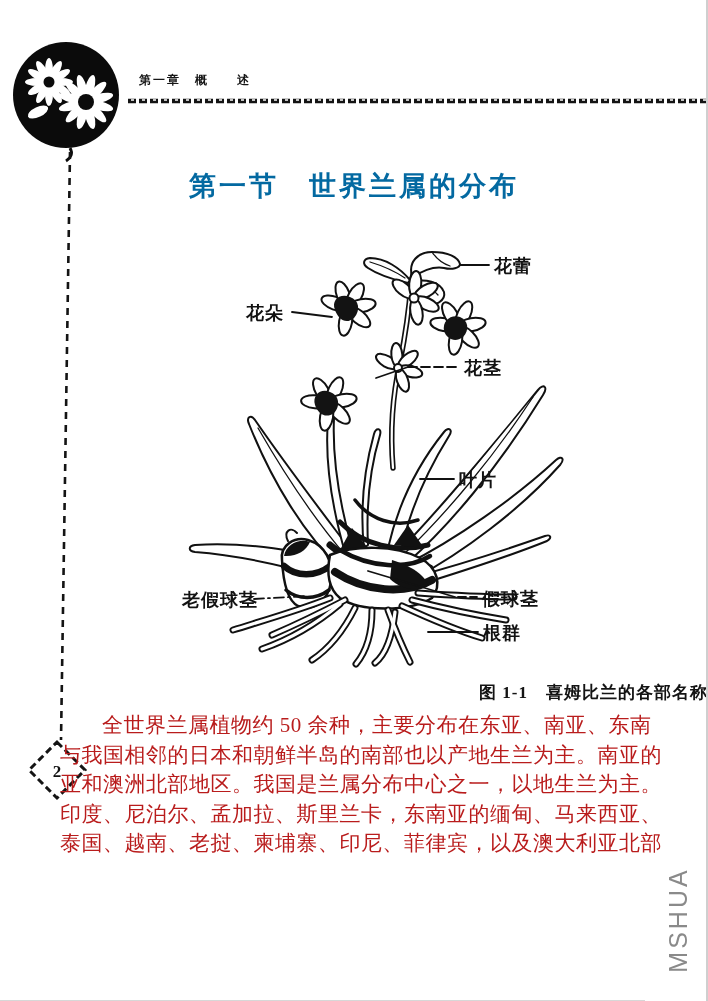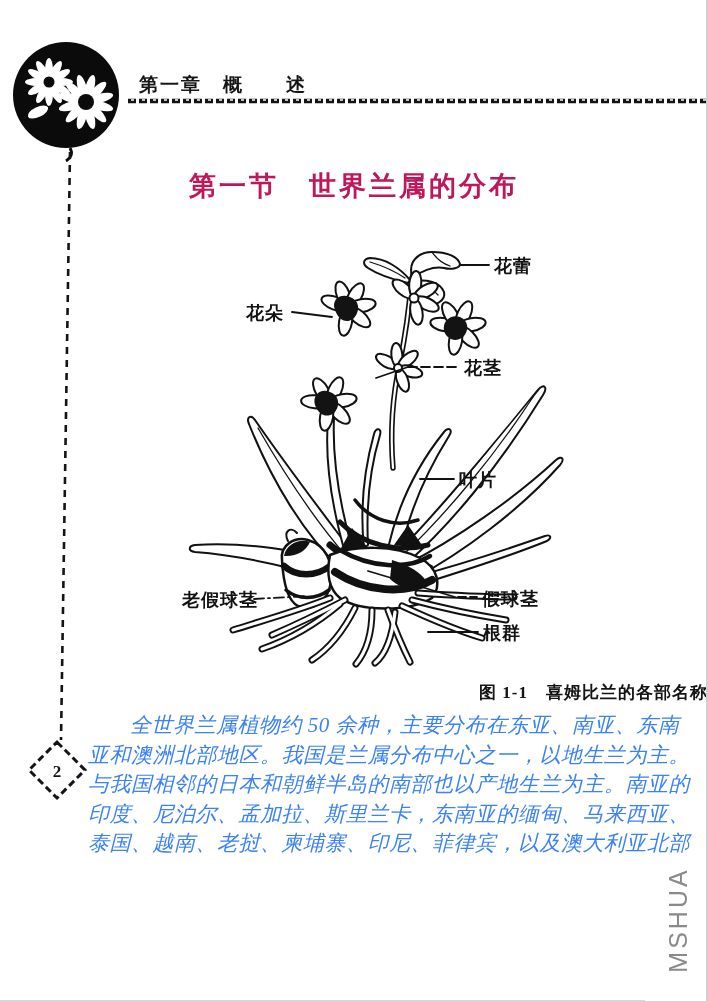--- a/index.html
+++ b/index.html
@@ -8,46 +8,45 @@
     width:708px;height:1001px;
     background:#ffffff;
     overflow:hidden;
     font-family:"Liberation Serif", serif;
     color:#111;
     margin:0 auto;
   }
   .abs{position:absolute;}
   .chapter-header{
     left:139px;top:72px;
-    font-size:19px;font-weight:bold;
+    font-size:12px;font-weight:bold;
     letter-spacing:2px;
     color:#161616;
     white-space:pre;
   }
   .section-title{
     left:0;right:0;top:168px;
     text-align:center;
     font-size:27px;font-weight:bold;
     letter-spacing:3px;
-    color:#be185d;
+    color:#0369a1;
     white-space:pre;
   }
   .figure-caption{
     left:0;right:0;top:681px;
     text-align:right;
     font-size:17px;font-weight:bold;
     letter-spacing:1px;
     color:#141414;
     white-space:pre;
   }
   .body-text{
-    left:88px;top:711px;width:575px;
+    left:60px;top:711px;width:575px;
     font-size:21px;
-    color:#3b82f6;
-    font-style:italic;
+    color:#b91c1c;
   }
   .body-text .line{
     height:29.6px;line-height:29.6px;
     white-space:nowrap;
     letter-spacing:0.5px;
   }
   .body-text .line:first-child{text-indent:2em;}
   .watermark{
     left:600px;top:905px;width:155px;height:30px;
     transform:rotate(-90deg);
@@ -280,22 +279,22 @@
   </svg>
 
   <div class="abs chapter-header">第一章　概　　述</div>
 
   <div class="abs section-title">第一节　世界兰属的分布</div>
 
   <div class="abs figure-caption">图 1-1　喜姆比兰的各部名称</div>
 
   <div class="abs body-text">
     <div class="line">全世界兰属植物约 50 余种，主要分布在东亚、南亚、东南</div>
+    <div class="line">与我国相邻的日本和朝鲜半岛的南部也以产地生兰为主。南亚的</div>
     <div class="line">亚和澳洲北部地区。我国是兰属分布中心之一，以地生兰为主。</div>
-    <div class="line">与我国相邻的日本和朝鲜半岛的南部也以产地生兰为主。南亚的</div>
     <div class="line">印度、尼泊尔、孟加拉、斯里兰卡，东南亚的缅甸、马来西亚、</div>
     <div class="line">泰国、越南、老挝、柬埔寨、印尼、菲律宾，以及澳大利亚北部</div>
   </div>
 
   <div class="abs watermark">MSHUA</div>
 
   <div class="abs scan-edge-right"></div>
   <div class="abs scan-edge-bottom"></div>
 
 </div>

